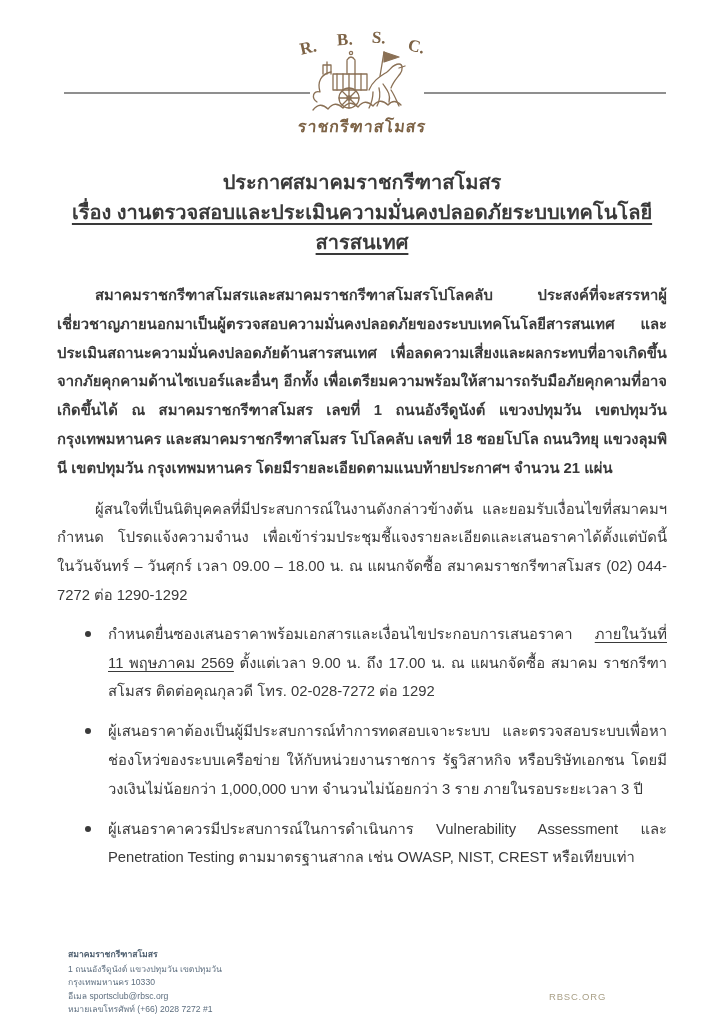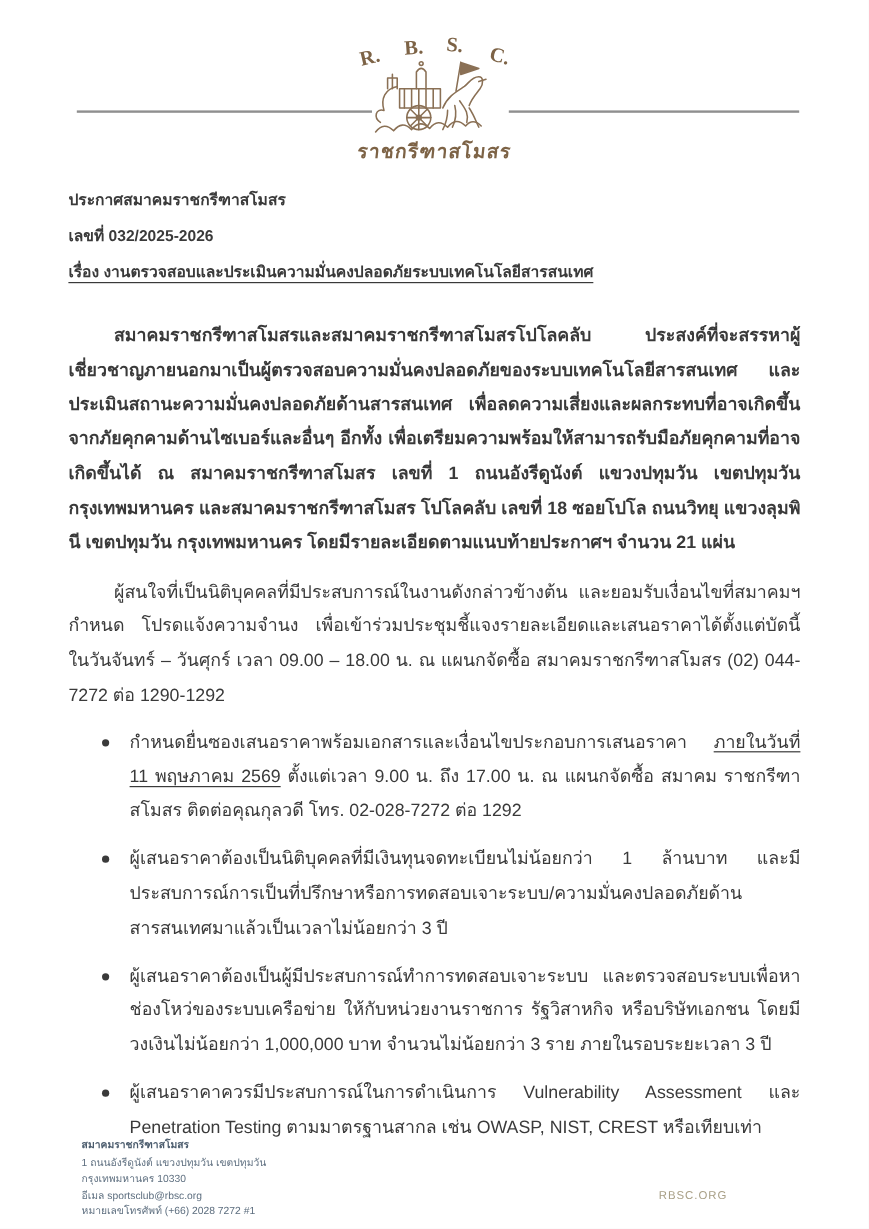--- a/index.html
+++ b/index.html
@@ -23,21 +23,21 @@
   .cl-r{left:18px;top:8px;transform:rotate(-13deg);}
   .cl-b{left:55px;top:0px;transform:rotate(-4deg);}
   .cl-s{left:90px;top:-2px;transform:rotate(5deg);}
   .cl-c{left:126px;top:7px;transform:rotate(14deg);}
   .crest-caption{
     margin-top:2px;font-size:16px;font-weight:bold;
     transform:skewX(-6deg);letter-spacing:1px;
     font-family:"Liberation Serif","DejaVu Serif",serif;
   }
   
-  .title-block{text-align:left;line-height:30px;font-weight:bold;font-size:13px;margin-top:4px;}
+  .title-block{text-align:center;line-height:30px;font-weight:bold;font-size:20px;margin-top:19px;}
   .title-block .underlined-line{text-decoration:underline;text-underline-offset:4px;}
   
   .content{padding:0 57px;font-size:14.8px;line-height:28.8px;}
   .para{margin:0;text-align:justify;}
   .para.p1{margin-top:24px;font-weight:bold;}
   .para.p2{margin-top:12px;}
   .indent{text-indent:38px;}
   .u{text-decoration:underline;text-underline-offset:3px;}
   ul.bullets{list-style:none;margin:10px 0 0 0;padding:0;}
   ul.bullets li{display:flex;margin:0 0 11px 0;}
@@ -104,39 +104,34 @@
           <path d="M26,60 q7,-9 15,-1 q7,-9 15,-1 q7,-9 15,-1 q7,-9 15,-1 q7,-9 15,-1 q6,-7 13,0"></path>
         </g>
       </svg>
       <div class="crest-caption">ราชกรีฑาสโมสร</div>
     </div>
   </div>
 
   <div class="content">
     <div class="title-block">
       <div>ประกาศสมาคมราชกรีฑาสโมสร</div>
-      <div>เลขที่ 032/2025-2026</div>
       <div class="underlined-line">เรื่อง  งานตรวจสอบและประเมินความมั่นคงปลอดภัยระบบเทคโนโลยีสารสนเทศ</div>
     </div>
 
     <p class="para p1 indent">สมาคมราชกรีฑาสโมสรและสมาคมราชกรีฑาสโมสรโปโลคลับ ประสงค์ที่จะสรรหาผู้เชี่ยวชาญภายนอกมาเป็นผู้ตรวจสอบความมั่นคงปลอดภัยของระบบเทคโนโลยีสารสนเทศ และประเมินสถานะความมั่นคงปลอดภัยด้านสารสนเทศ เพื่อลดความเสี่ยงและผลกระทบที่อาจเกิดขึ้นจากภัยคุกคามด้านไซเบอร์และอื่นๆ  อีกทั้ง เพื่อเตรียมความพร้อมให้สามารถรับมือภัยคุกคามที่อาจเกิดขึ้นได้ ณ สมาคมราชกรีฑาสโมสร เลขที่ 1 ถนนอังรีดูนังต์ แขวงปทุมวัน เขตปทุมวัน กรุงเทพมหานคร และสมาคมราชกรีฑาสโมสร โปโลคลับ เลขที่ 18 ซอยโปโล ถนนวิทยุ แขวงลุมพินี เขตปทุมวัน กรุงเทพมหานคร โดยมีรายละเอียดตามแนบท้ายประกาศฯ จำนวน 21 แผ่น</p>
     <p class="para p2 indent">ผู้สนใจที่เป็นนิติบุคคลที่มีประสบการณ์ในงานดังกล่าวข้างต้น และยอมรับเงื่อนไขที่สมาคมฯ กำหนด โปรดแจ้งความจำนง  เพื่อเข้าร่วมประชุมชี้แจงรายละเอียดและเสนอราคาได้ตั้งแต่บัดนี้ ในวันจันทร์ – วันศุกร์ เวลา 09.00 – 18.00 น. ณ แผนกจัดซื้อ สมาคมราชกรีฑาสโมสร (02) 044-7272 ต่อ 1290-1292</p>
 
     <ul class="bullets">
       <li>
         <span class="dot"></span>
         <span class="li-text"><span>กำหนดยื่นซองเสนอราคาพร้อมเอกสารและเงื่อนไขประกอบการเสนอราคา </span><span class="u">ภายในวันที่ 11 พฤษภาคม 2569</span><span> ตั้งแต่เวลา 9.00 น. ถึง 17.00 น. ณ แผนกจัดซื้อ สมาคม  ราชกรีฑาสโมสร ติดต่อคุณกุลวดี โทร. 02-028-7272 ต่อ 1292</span></span>
       </li>
     </ul>
 
     <ul class="bullets">
-      <li>
-        <span class="dot"></span>
-        <span class="li-text">ผู้เสนอราคาต้องเป็นนิติบุคคลที่มีเงินทุนจดทะเบียนไม่น้อยกว่า 1 ล้านบาท และมีประสบการณ์การเป็นที่ปรึกษาหรือการทดสอบเจาะระบบ/ความมั่นคงปลอดภัยด้านสารสนเทศมาแล้วเป็นเวลาไม่น้อยกว่า 3 ปี</span>
-      </li>
       <li>
         <span class="dot"></span>
         <span class="li-text">ผู้เสนอราคาต้องเป็นผู้มีประสบการณ์ทำการทดสอบเจาะระบบ และตรวจสอบระบบเพื่อหาช่องโหว่ของระบบเครือข่าย ให้กับหน่วยงานราชการ รัฐวิสาหกิจ หรือบริษัทเอกชน โดยมีวงเงินไม่น้อยกว่า 1,000,000 บาท จำนวนไม่น้อยกว่า 3 ราย ภายในรอบระยะเวลา 3 ปี</span>
       </li>
       <li>
         <span class="dot"></span>
         <span class="li-text">ผู้เสนอราคาควรมีประสบการณ์ในการดำเนินการ Vulnerability Assessment และ Penetration Testing ตามมาตรฐานสากล เช่น OWASP, NIST, CREST หรือเทียบเท่า</span>
       </li>
 
     </ul>

